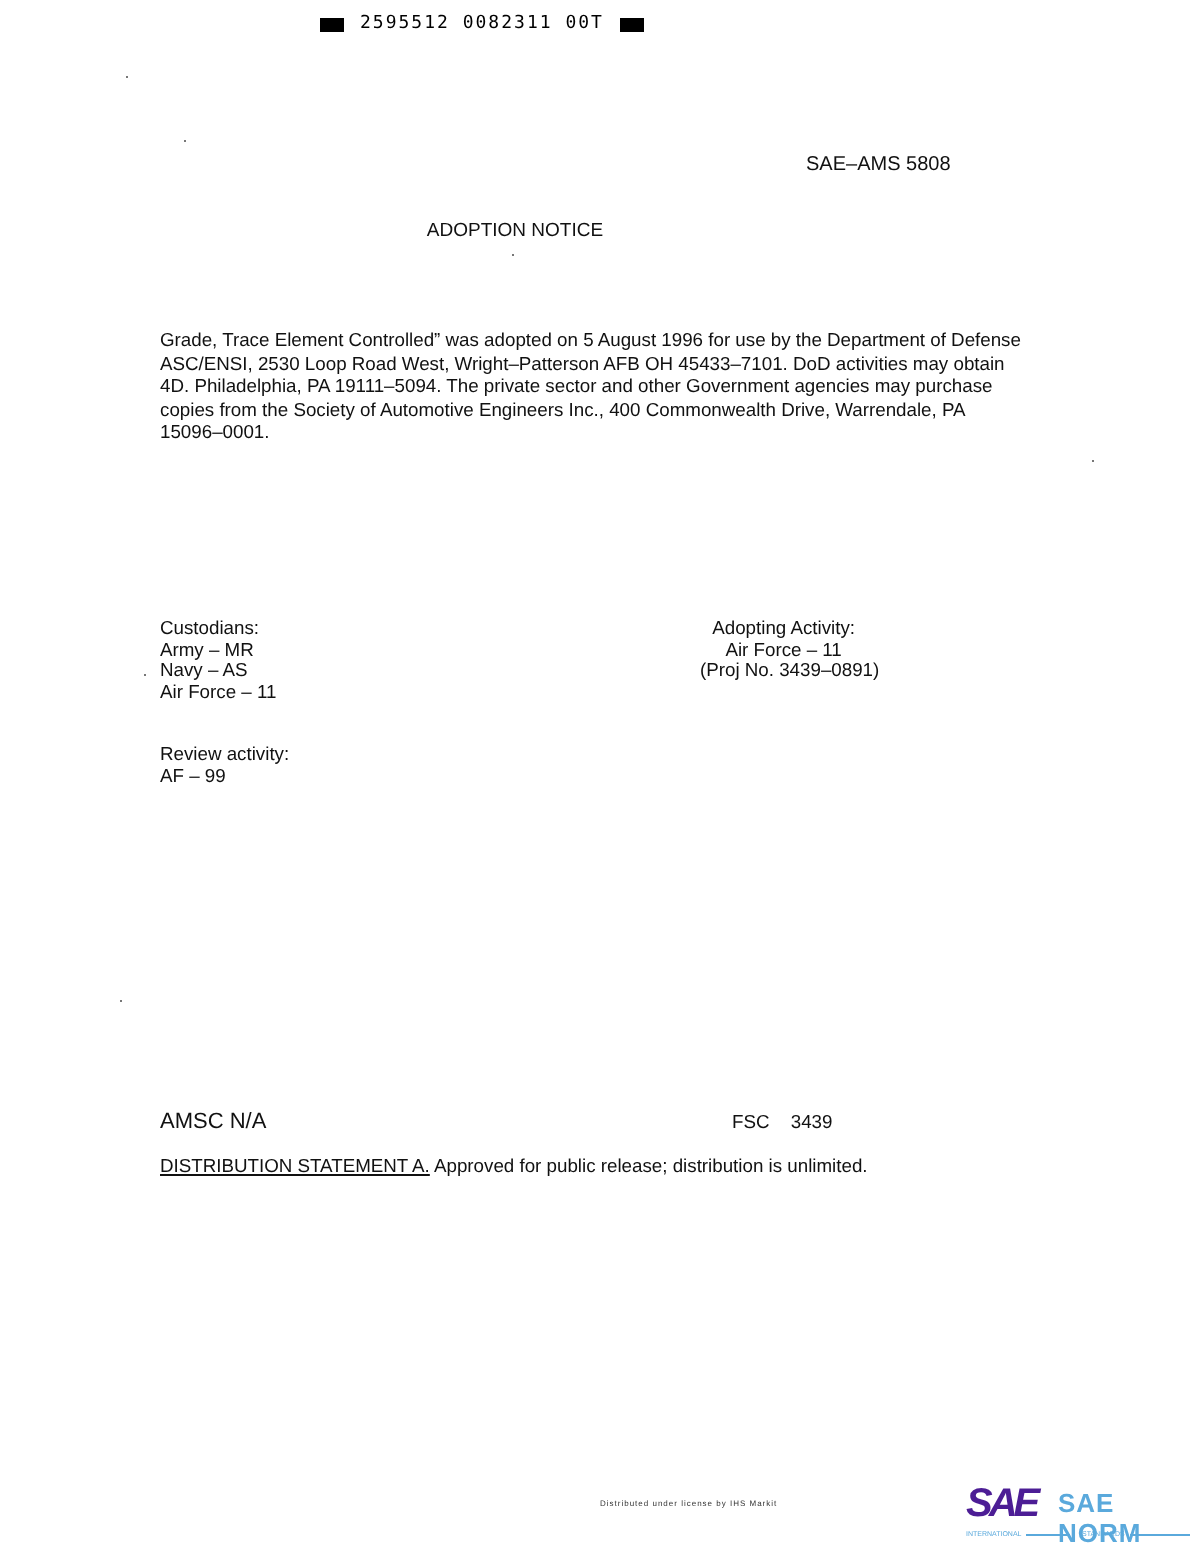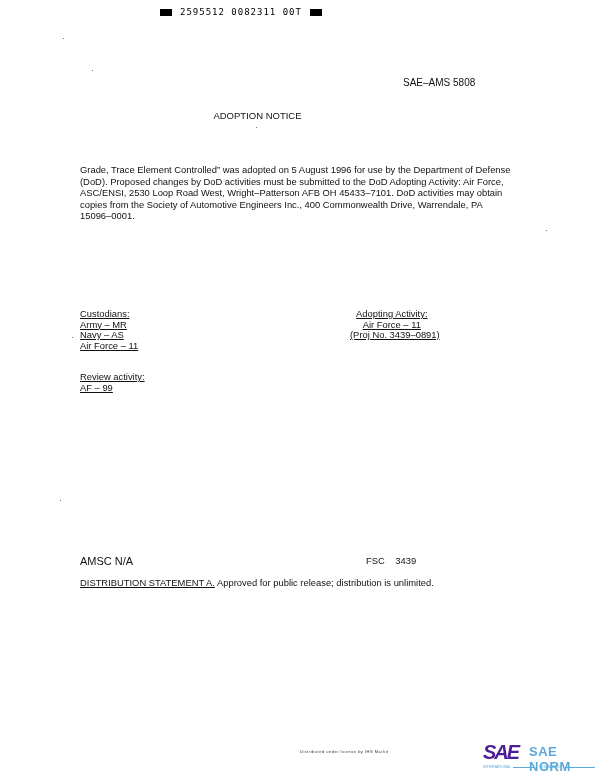--- a/index.html
+++ b/index.html
@@ -51,21 +51,20 @@
       top: 164px;
       width: 440px;
       font-size: 9.4px;
       line-height: 11.5px;
       text-align: justify;
     }
     .body-para span { display: block; white-space: nowrap; }
     .block {
       font-size: 9.4px;
       line-height: 10.5px;
-      text-decoration: underline;
     }
     .block span { display: block; white-space: nowrap; }
     .custodians { left: 80px; top: 309px; }
     .adopting { left: 344px; top: 309px; text-align: center; }
     .adopting .indent { padding-left: 6px; }
     .review { left: 80px; top: 372px; }
     .amsc { left: 80px; top: 555px; font-size: 11px; }
     .fsc { left: 366px; top: 555px; font-size: 9.4px; word-spacing: 8px; }
     .distribution {
       left: 80px;
@@ -135,22 +134,22 @@
   <span>2595512 0082311 00T</span>
   <span class="barcode-block"></span>
 </div>
 
 <div class="abs doc-id">SAE–AMS 5808</div>
 
 <div class="abs title">ADOPTION NOTICE</div>
 
 <div class="abs body-para">
   <span>Grade, Trace Element Controlled” was adopted on 5 August 1996 for use by the Department of Defense</span>
-  <span>(DoD).  Proposed changes by DoD activities must be submitted to the DoD Adopting Activity: Air Force,</span>
   <span>ASC/ENSI, 2530 Loop Road West, Wright–Patterson AFB OH 45433–7101.  DoD activities may obtain</span>
+  <span>4D.  Philadelphia, PA 19111–5094.  The private sector and other Government agencies may purchase</span>
   <span>copies from the Society of Automotive Engineers Inc., 400 Commonwealth Drive, Warrendale, PA</span>
   <span>15096–0001.</span>
 </div>
 
 <div class="abs block custodians">
   <span>Custodians:</span>
   <span>Army – MR</span>
   <span>Navy – AS</span>
   <span>Air Force – 11</span>
 </div>

